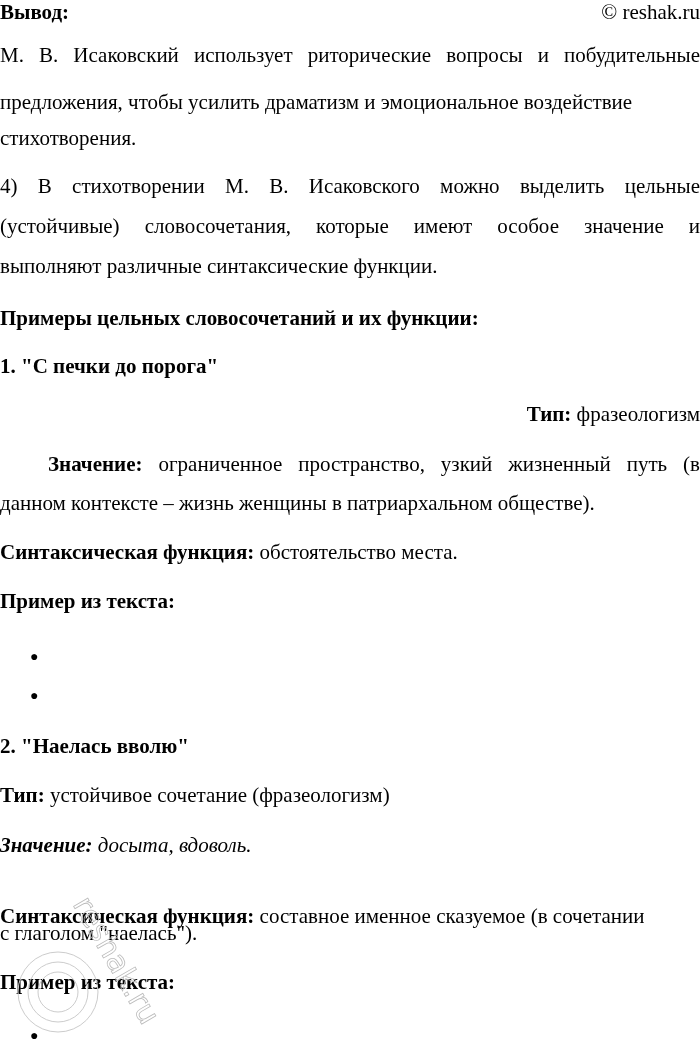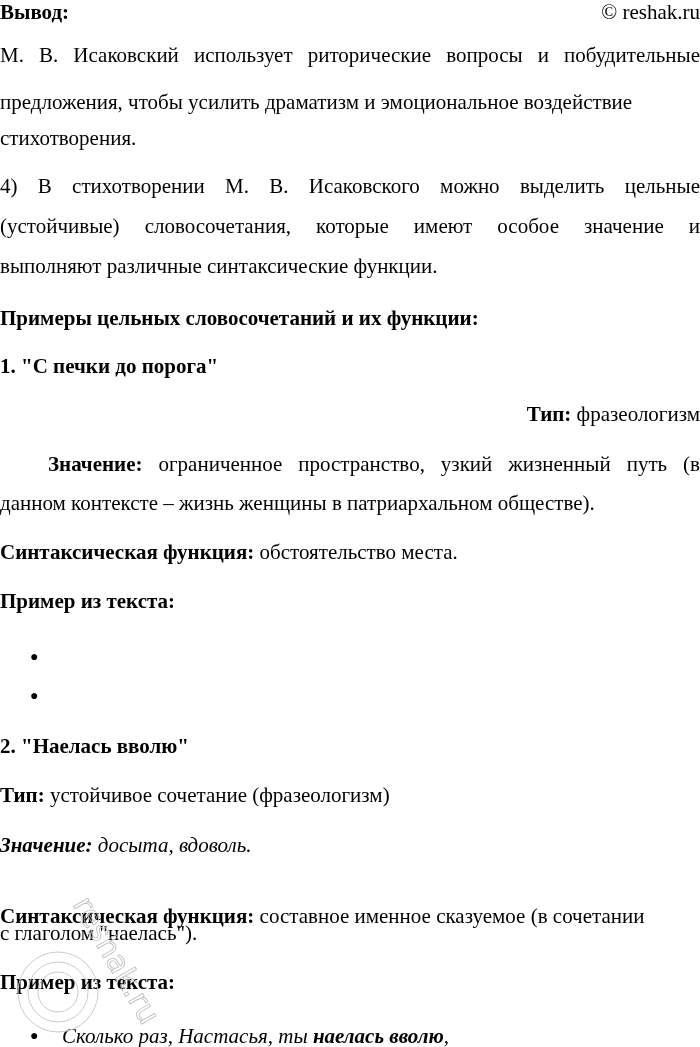--- a/index.html
+++ b/index.html
@@ -68,21 +68,20 @@
     <b>Значение:</b><span> досыта, вдоволь.</span>
   </div>
   <div class="line" style="top:904px;">
     <b>Синтаксическая функция:</b><span> составное именное сказуемое (в сочетании</span>
   </div>
   <div class="line" style="top:921px;">с глаголом "наелась").</div>
   <div class="line" style="top:970px;"><b>Пример из текста:</b></div>
 
   <div style="position:absolute; top:1024px; left:0; right:0; height:24px;">
     <span class="bullet">●</span>
-    <span class="li-text"><span>Сколько раз, Настасья, ты </span><b>наелась вволю</b><span>,</span></span>
   </div>
 
   <svg class="watermark" viewBox="0 0 160 160">
     <circle cx="48" cy="112" r="40" fill="none" stroke="#cccccc" stroke-width="1"></circle>
     <circle cx="48" cy="112" r="30" fill="none" stroke="#cccccc" stroke-width="1"></circle>
     <circle cx="48" cy="112" r="20" fill="none" stroke="#cccccc" stroke-width="1"></circle>
     <text x="30" y="40" transform="rotate(60 60 60)" font-family="DejaVu Sans, sans-serif" font-size="30" fill="none" stroke="#bbbbbb" stroke-width="0.8">reshak.ru</text>
   </svg>
 </div>
 

